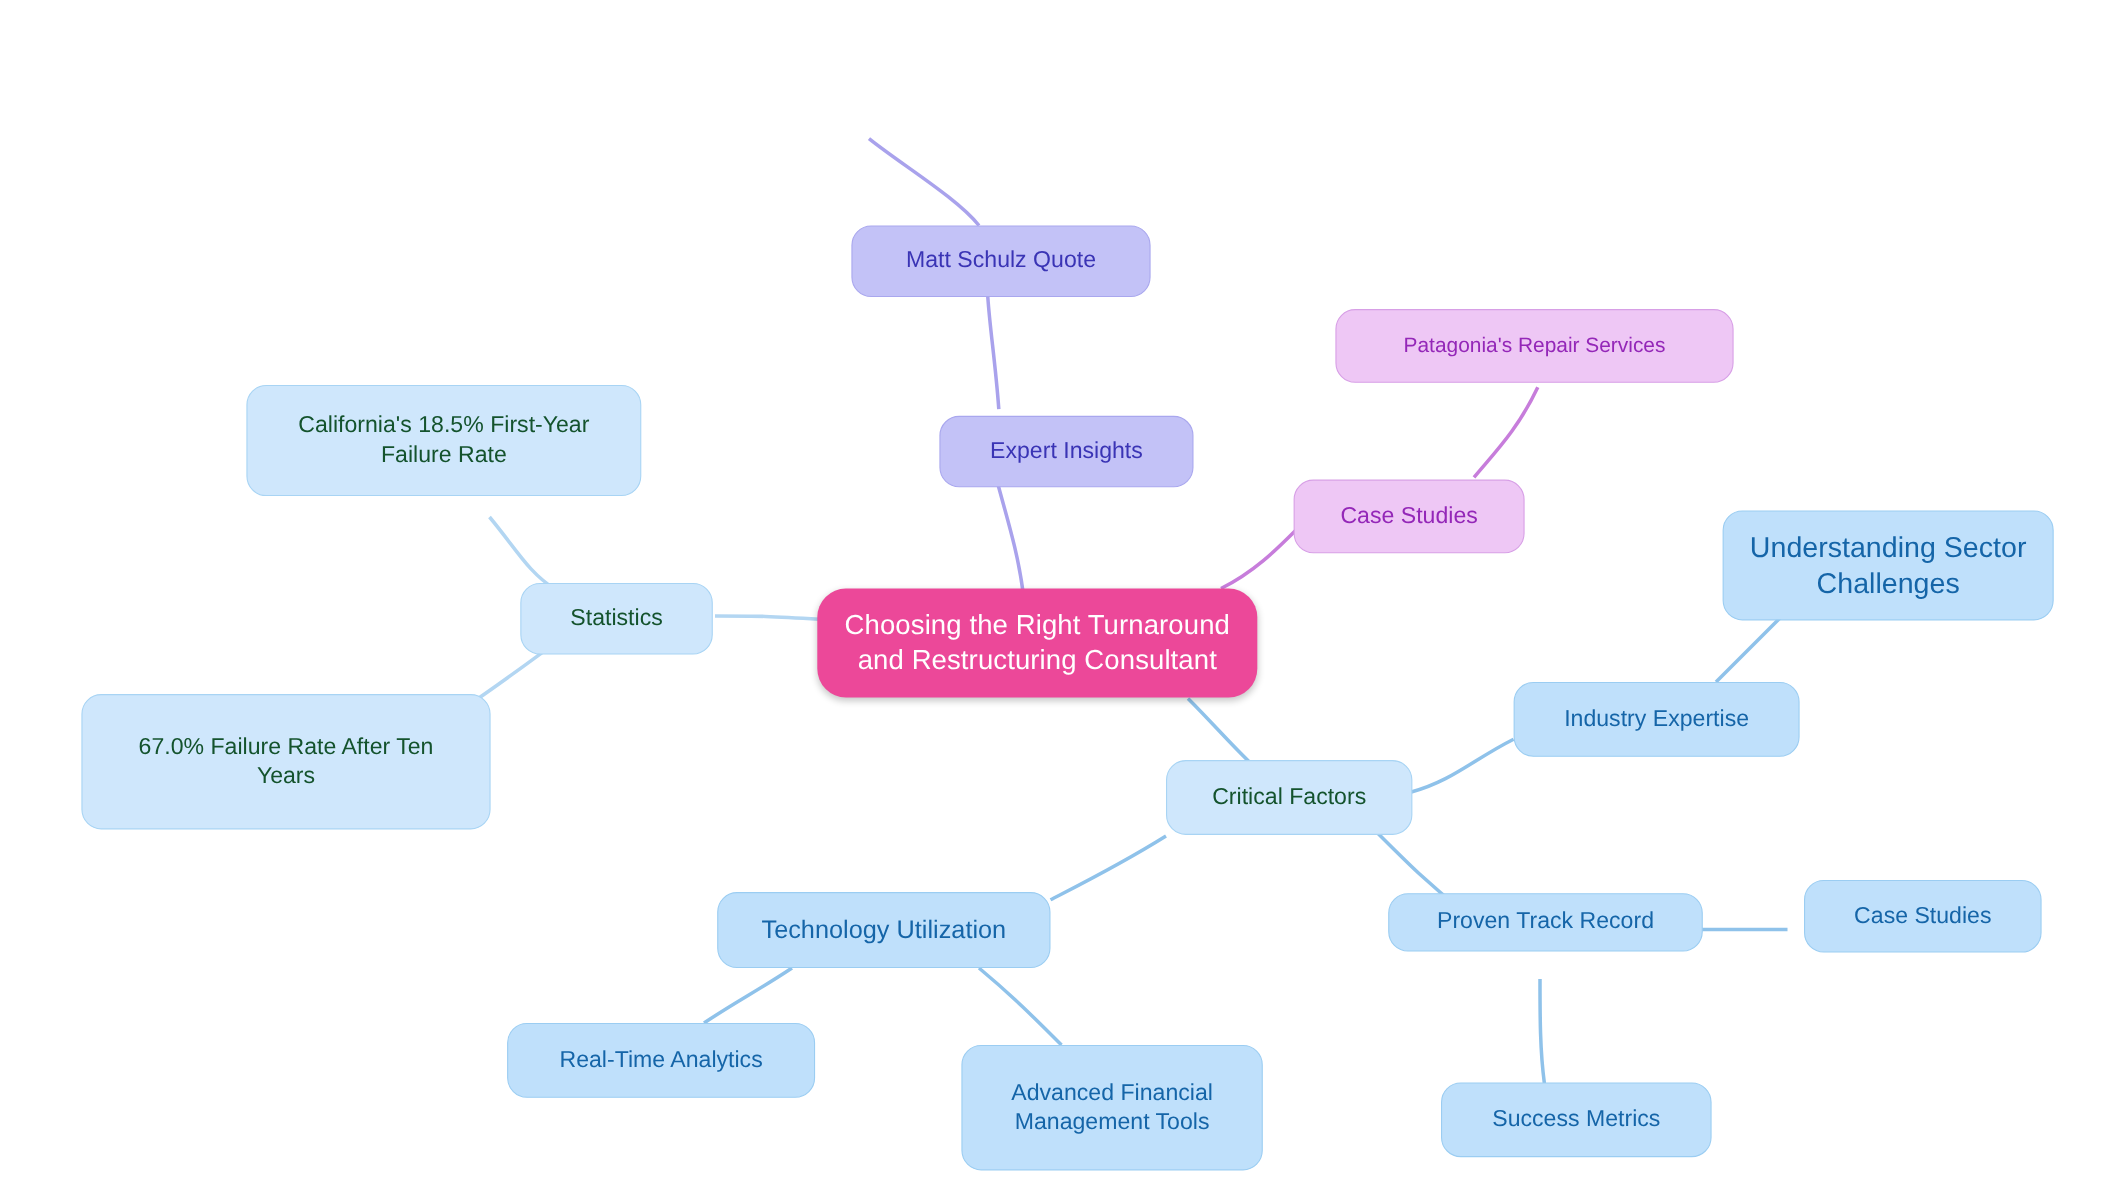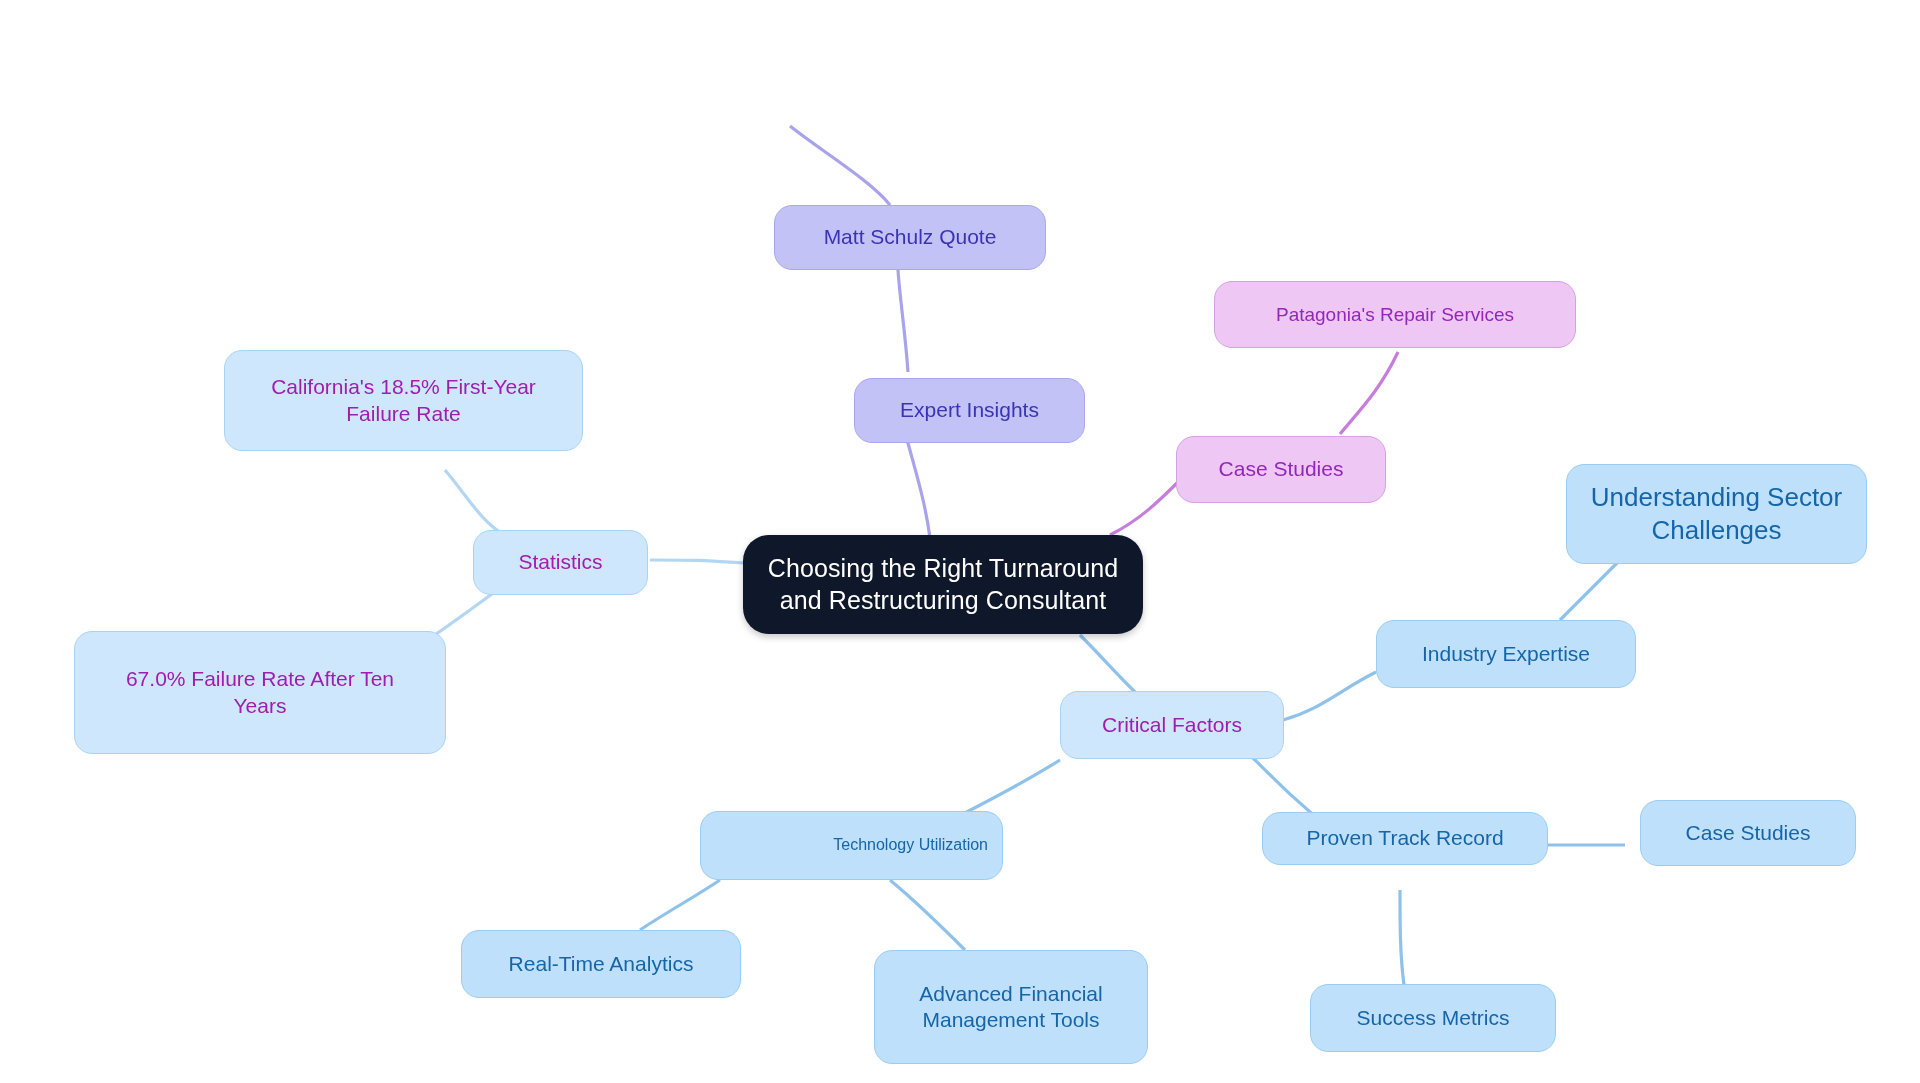--- a/index.html
+++ b/index.html
@@ -36,35 +36,35 @@
     border-radius: 18px;
     border-style: solid;
     border-width: 1.5px;
     line-height: 1.26;
     padding: 6px 14px;
     white-space: pre-line;
   }
   .node.root {
     border-radius: 26px;
     border: none;
-    background: #0f172a;
+    background: #ec4899;
     color: #ffffff;
     font-size: 25px;
     letter-spacing: 0.1px;
     box-shadow: 0 3px 7px rgba(0,0,0,0.22);
   }
   .node.blue {
     background: #bfe0fb;
     border-color: #9bcdf2;
     color: #1565a8;
   }
   .node.blue-soft {
     background: #cfe7fc;
     border-color: #a8d4f4;
-    color: #a21caf;
+    color: #14532d;
   }
   .node.purple {
     background: #c3c2f7;
     border-color: #a9a7ee;
     color: #3a34b5;
   }
   .node.pink {
     background: #eec7f5;
     border-color: #d79fe6;
     color: #9427b8;
@@ -170,21 +170,21 @@
   </div>
 
   <div class="node blue" style="left:1640px; top:800px; width:216px; height:66px; font-size:21px;">
     <span class="node-label">Case Studies</span>
   </div>
 
   <div class="node blue" style="left:1310px; top:984px; width:246px; height:68px; font-size:21px;">
     <span class="node-label">Success Metrics</span>
   </div>
 
-  <div class="node blue" style="left:700px; top:811px; width:303px; height:69px; font-size:16px;text-align:right;">
+  <div class="node blue" style="left:652px; top:811px; width:303px; height:69px; font-size:23px;">
     <span class="node-label">Technology Utilization</span>
   </div>
 
   <div class="node blue" style="left:461px; top:930px; width:280px; height:68px; font-size:21px;">
     <span class="node-label">Real-Time Analytics</span>
   </div>
 
   <div class="node blue" style="left:874px; top:950px; width:274px; height:114px; font-size:21px;">
     <span class="node-label">Advanced Financial
 Management Tools</span>

